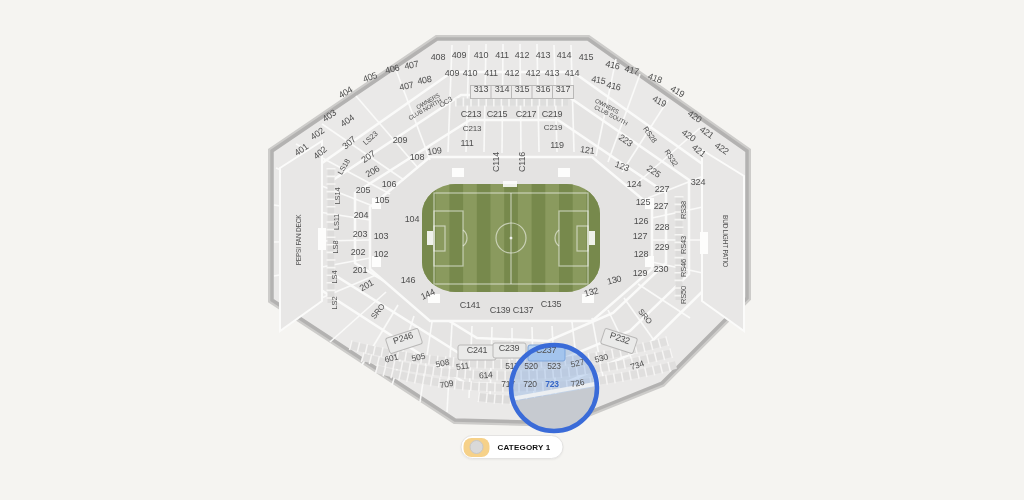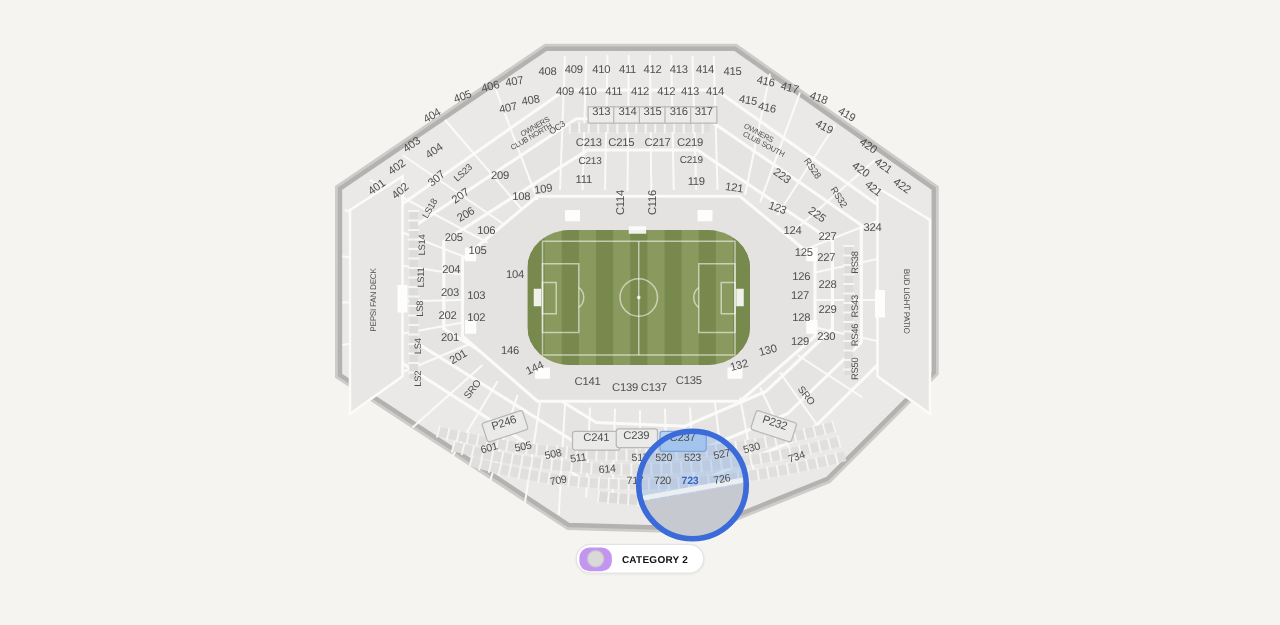--- a/index.html
+++ b/index.html
@@ -316,20 +316,20 @@
         <text x="530" y="387" text-anchor="middle" font-size="8.5" fill="#4f4f4f">720</text>
         <text x="552" y="387" text-anchor="middle" font-size="8.5" fill="#3566c8" font-weight="bold">723</text>
         <text x="578" y="386" text-anchor="middle" font-size="8.5" fill="#4f4f4f" transform="rotate(-10 578 386)">726</text>
       </g>
 
   <circle fill="none" stroke-width="4.5" cx="554" cy="388" r="43" stroke="#3a6bd8"></circle>
 </svg>
 
 <div class="legend">
   <div class="pill">
-    <span class="swatch" style="background: rgb(196, 148, 241);">
+    <span class="swatch" style="background: rgb(246, 209, 137);">
           <span class="dot"></span>
         </span>
-    <span class="pill-label">CATEGORY 2</span>
+    <span class="pill-label">CATEGORY 1</span>
   </div>
 </div>
 
 </div>
 
 </body></html>

